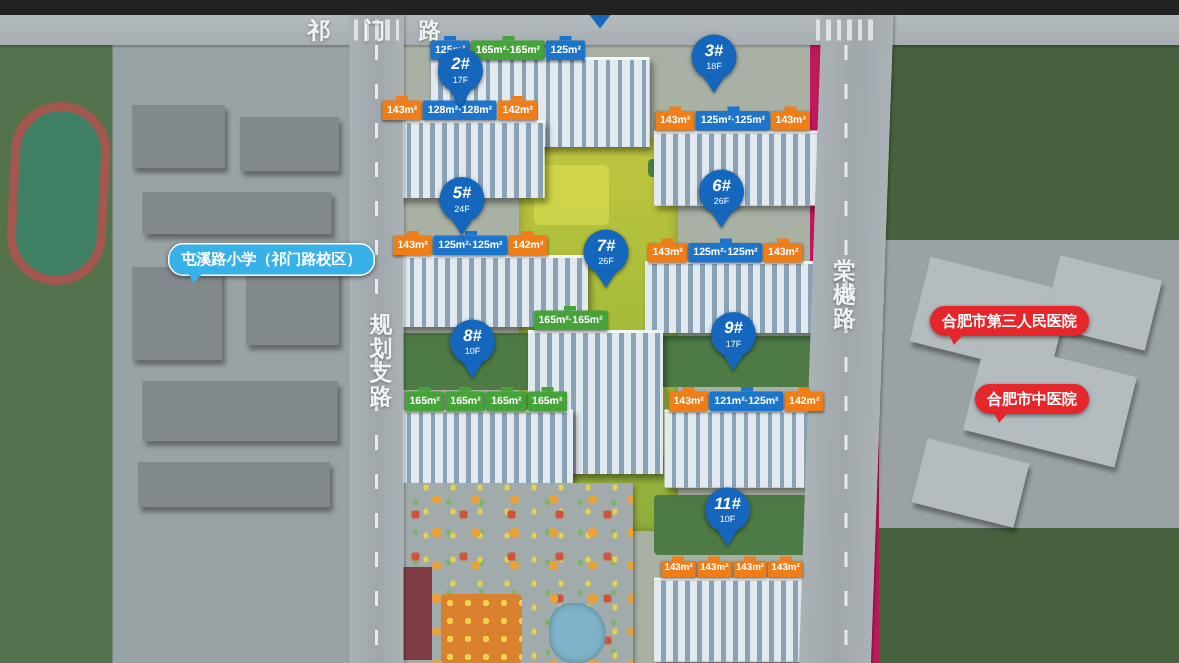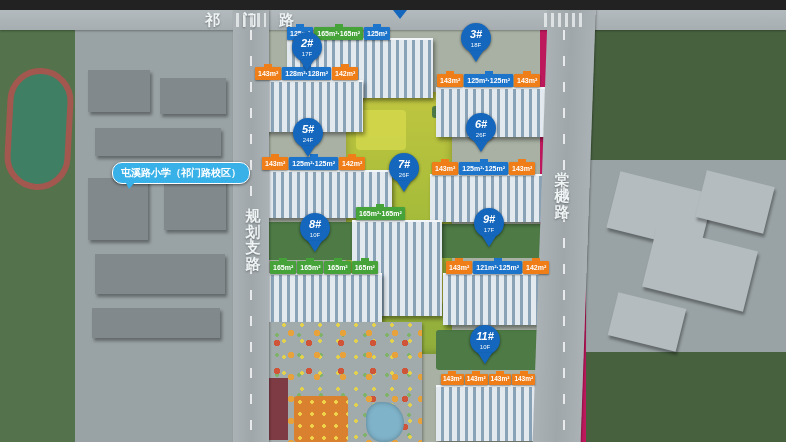--- a/index.html
+++ b/index.html
@@ -220,14 +220,16 @@
     <span class="chip orange">142m²</span>
   </div>
   <div class="abs chips small" style="left:441px;top:364px;">
     <span class="chip orange">143m²</span>
     <span class="chip orange">143m²</span>
     <span class="chip orange">143m²</span>
     <span class="chip orange">143m²</span>
   </div>
 
   <div class="abs poi blue" style="left:112px;top:152px;font-family:Liberation Mono, monospace;">屯溪路小学（祁门路校区）</div>
+  <div class="abs poi red" style="left:620px;top:194px;">合肥市第三人民医院</div>
+  <div class="abs poi red" style="left:650px;top:246px;">合肥市中医院</div>
 
 </div>
 
 </body></html>

